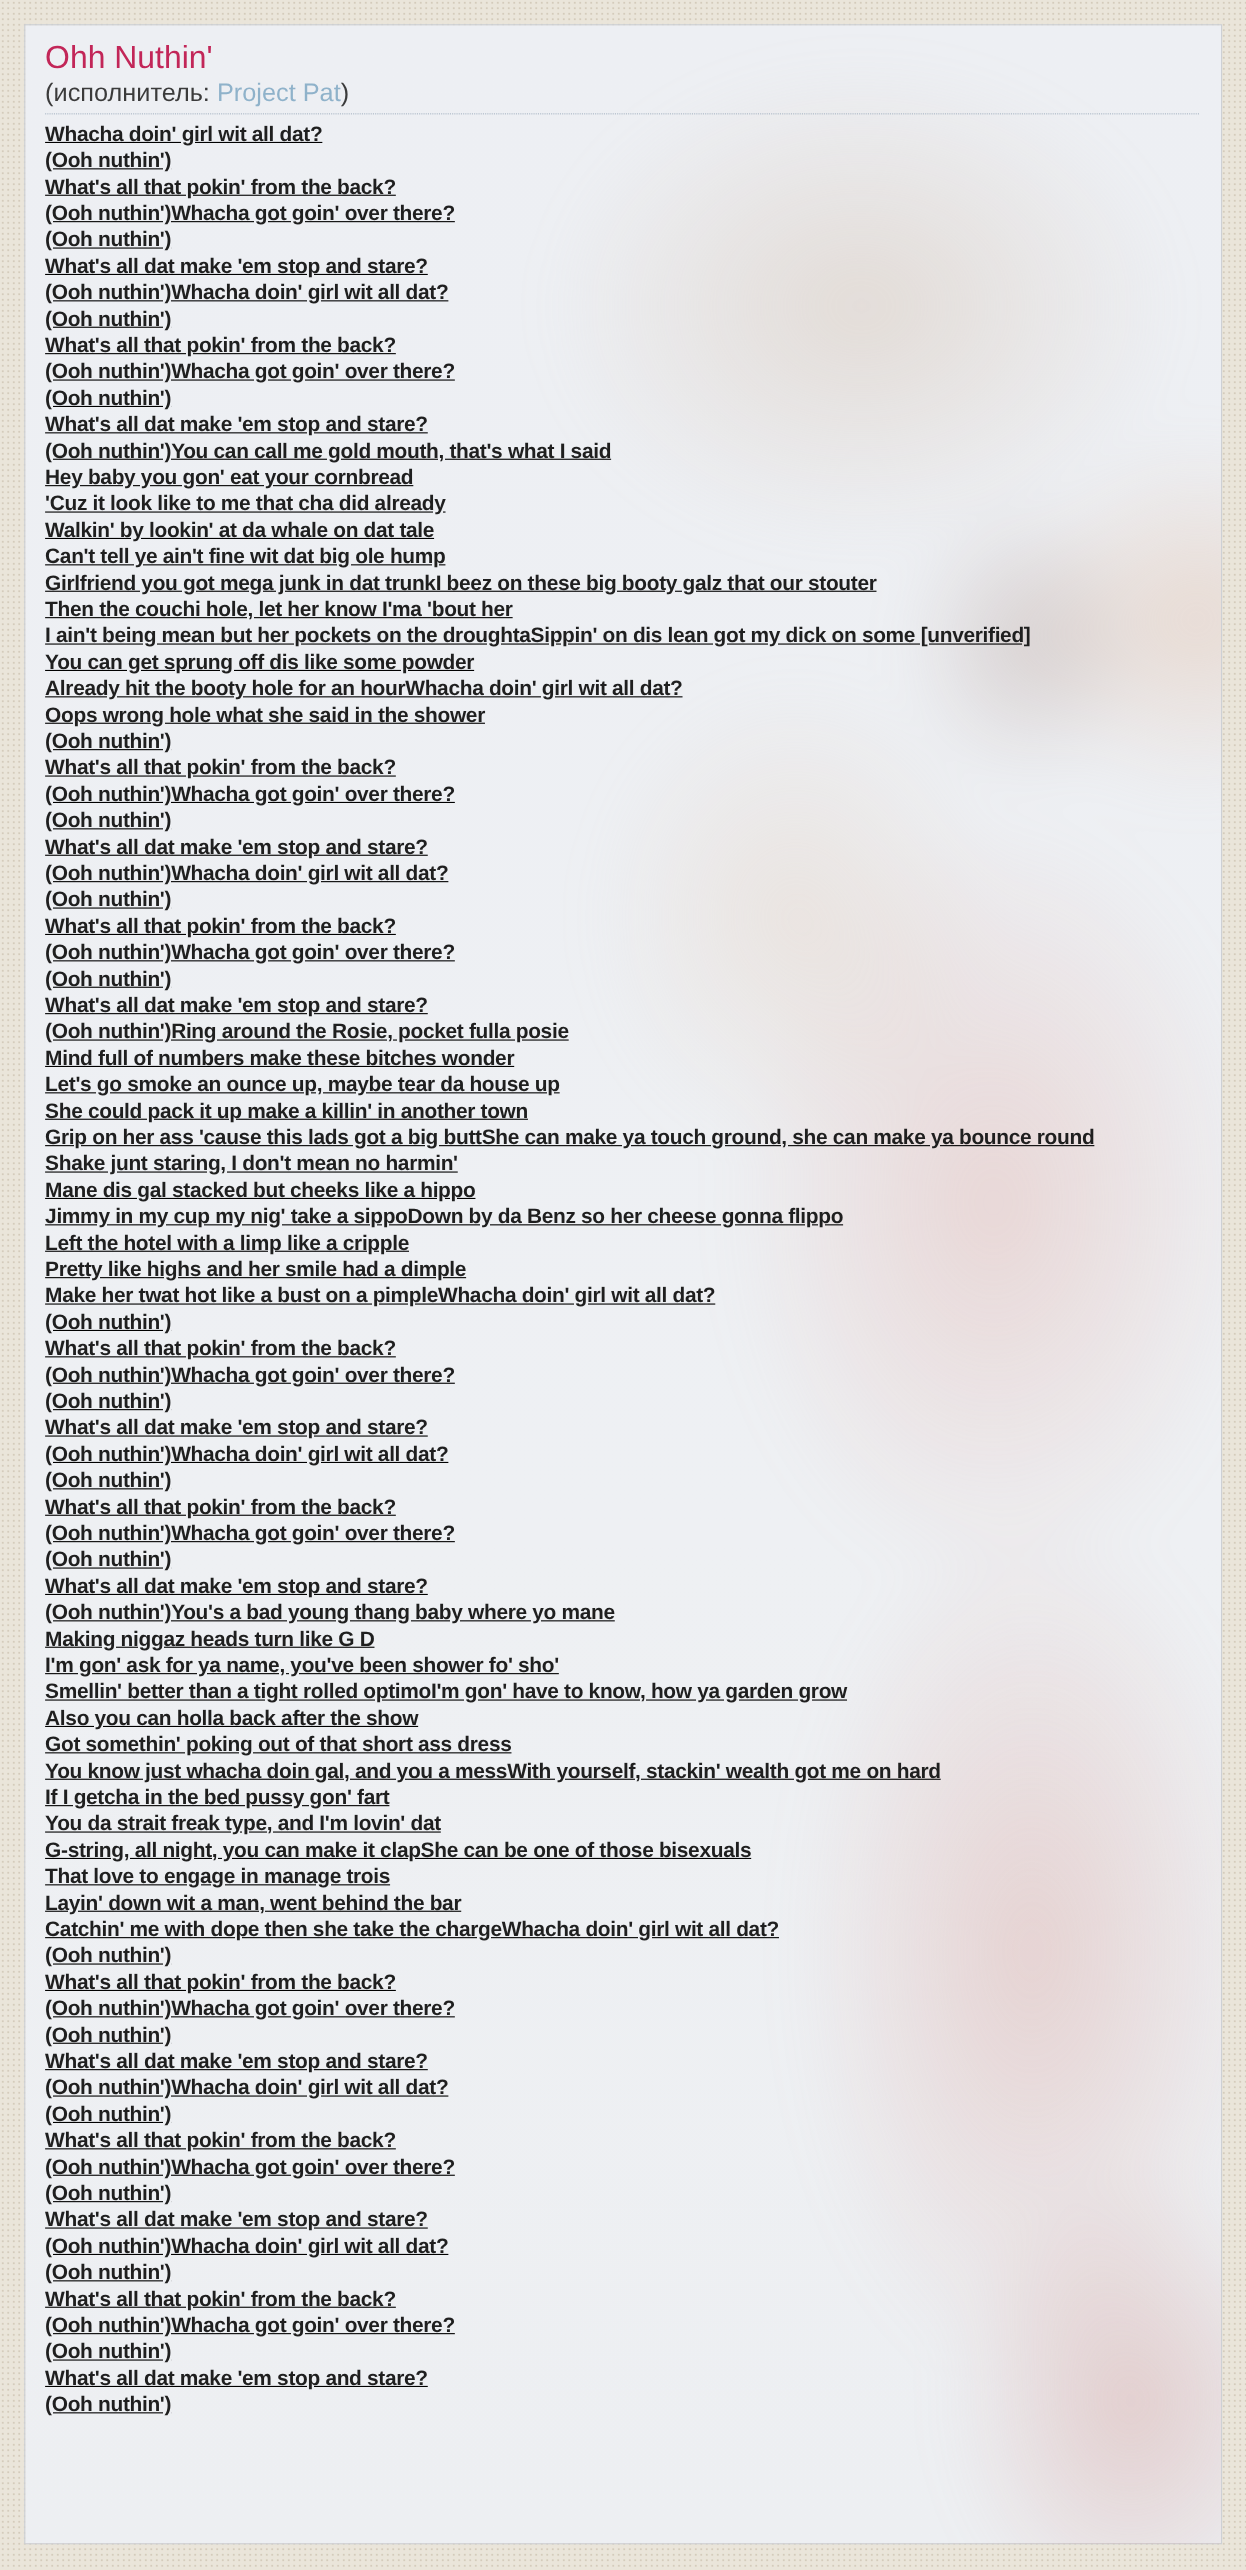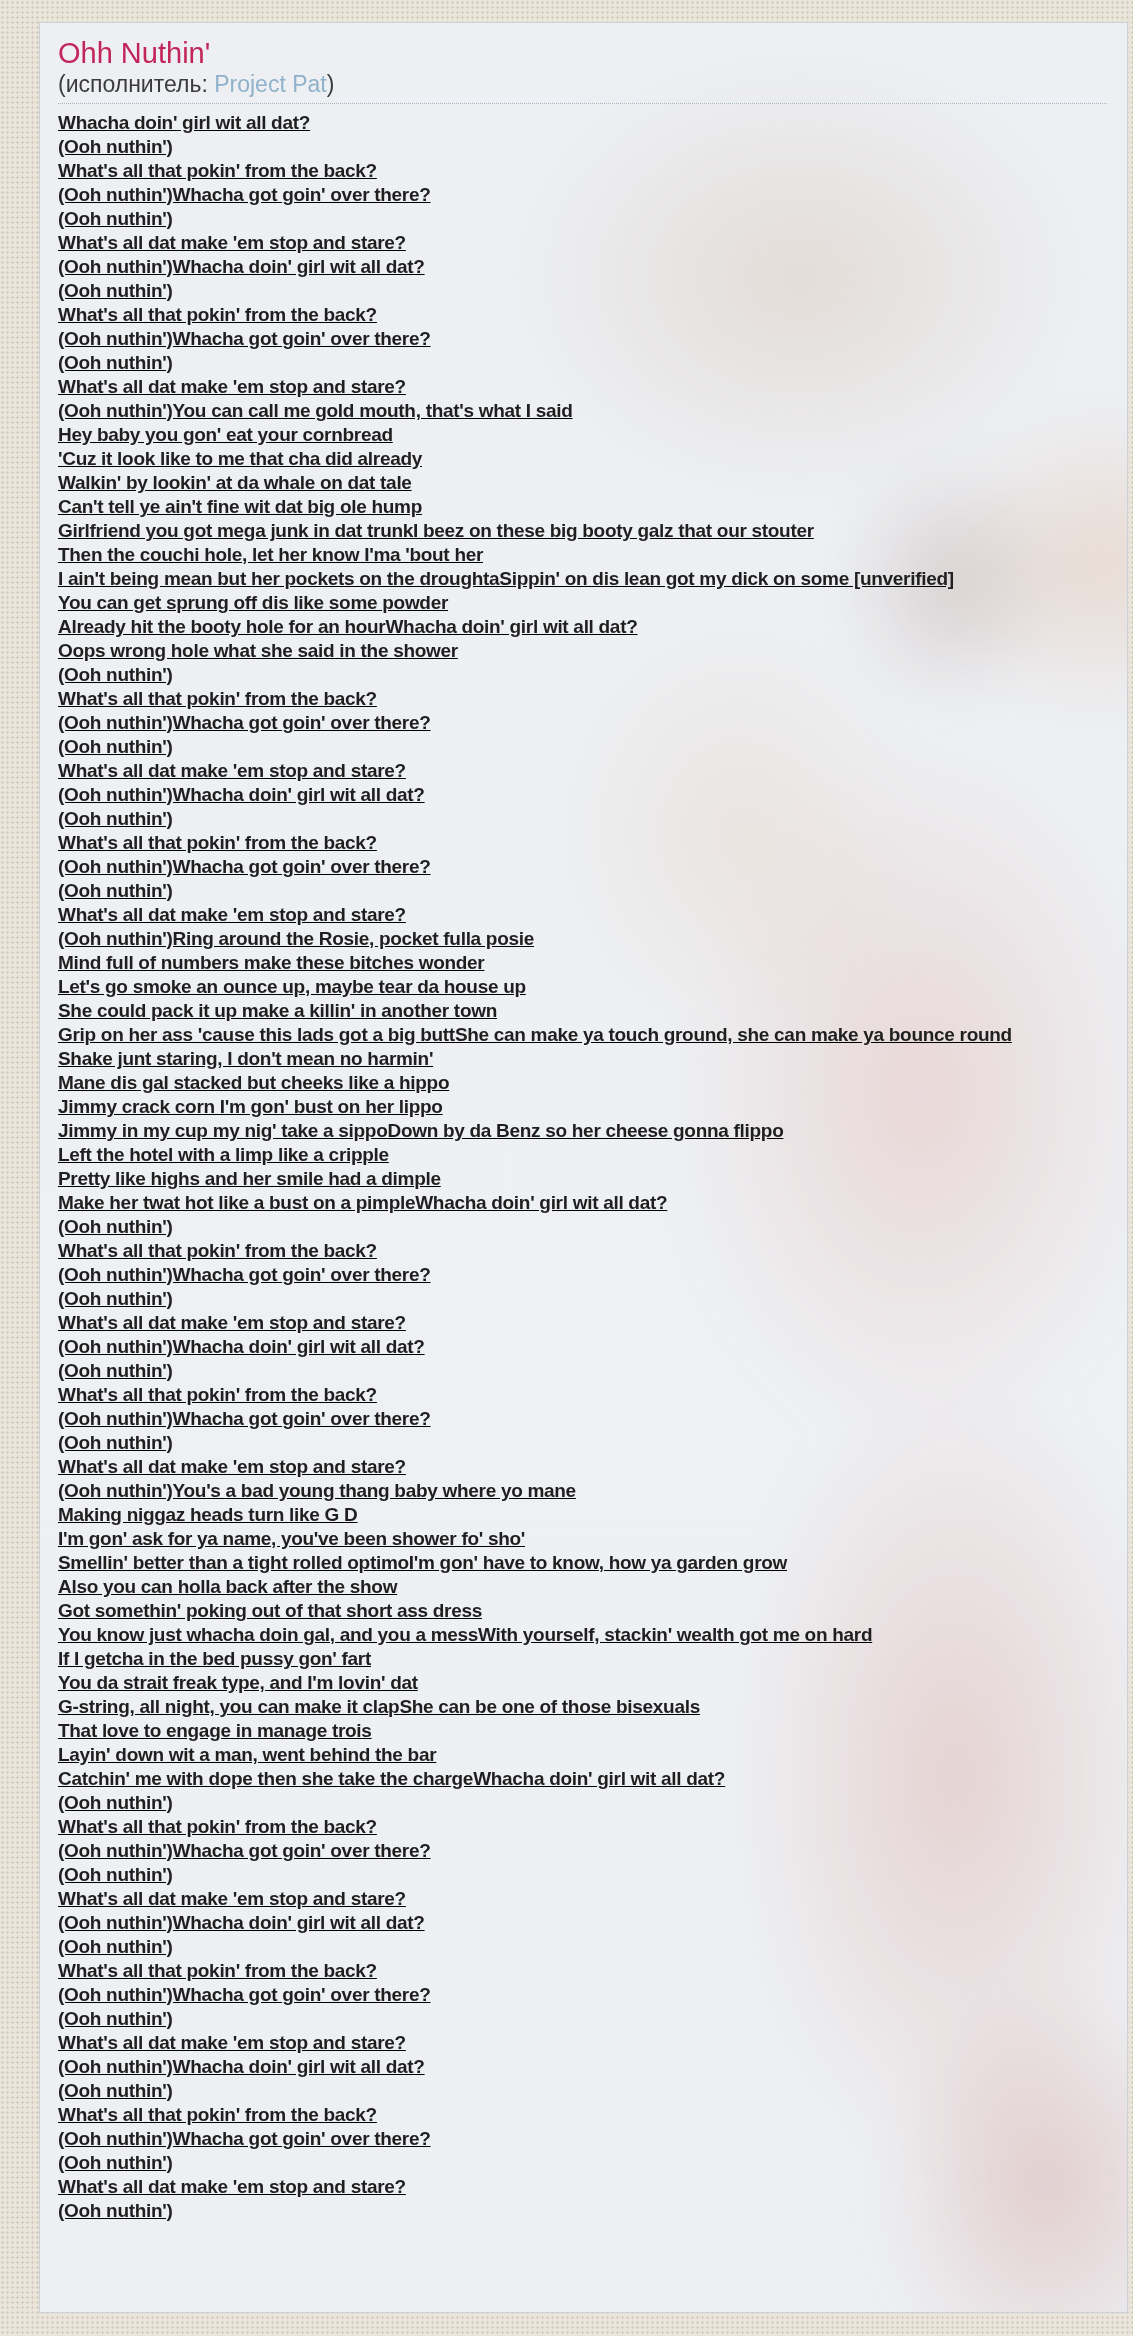--- a/index.html
+++ b/index.html
@@ -4,21 +4,21 @@
 <style>
   html,body{margin:0;padding:0;}
   body{
     width:1133px;height:2336px;position:relative;overflow:hidden;
     background-color:#eae5da;
     background-image:radial-gradient(rgba(185,172,150,0.45) 1px, rgba(0,0,0,0) 1.3px);
     background-size:5px 5px;
     font-family:"Liberation Sans", sans-serif;
   }
   .card{
-    position:absolute;left:39px;top:22px;width:1089px;height:2291px;
+    position:absolute;left:22px;top:22px;width:1089px;height:2291px;
     background:linear-gradient(180deg,#edeff3 0%,#eef0f3 60%,#edeff2 100%);
     border:1px solid #cdd0d5;
     box-sizing:border-box;
     overflow:hidden;
   }
   
   .photo{position:absolute;inset:0;pointer-events:none;filter:blur(26px);}
   .blob{position:absolute;border-radius:50%;}
   .b1{left:480px;top:40px;width:560px;height:430px;background:radial-gradient(closest-side,rgba(214,196,180,0.45),rgba(214,196,180,0));}
   .b2{left:900px;top:380px;width:330px;height:320px;background:radial-gradient(closest-side,rgba(226,196,176,0.5),rgba(226,196,176,0));}
@@ -98,21 +98,20 @@
         <div class="line">(Ooh nuthin')Whacha got goin' over there?</div>
         <div class="line">(Ooh nuthin')</div>
         <div class="line">What's all dat make 'em stop and stare?</div>
         <div class="line">(Ooh nuthin')Ring around the Rosie, pocket fulla posie</div>
         <div class="line">Mind full of numbers make these bitches wonder</div>
         <div class="line">Let's go smoke an ounce up, maybe tear da house up</div>
         <div class="line">She could pack it up make a killin' in another town</div>
         <div class="line">Grip on her ass 'cause this lads got a big buttShe can make ya touch ground, she can make ya bounce round</div>
         <div class="line">Shake junt staring, I don't mean no harmin'</div>
         <div class="line">Mane dis gal stacked but cheeks like a hippo</div>
-        <div class="line">Jimmy crack corn I'm gon' bust on her lippo</div>
         <div class="line">Jimmy in my cup my nig' take a sippoDown by da Benz so her cheese gonna flippo</div>
         <div class="line">Left the hotel with a limp like a cripple</div>
         <div class="line">Pretty like highs and her smile had a dimple</div>
         <div class="line">Make her twat hot like a bust on a pimpleWhacha doin' girl wit all dat?</div>
         <div class="line">(Ooh nuthin')</div>
         <div class="line">What's all that pokin' from the back?</div>
         <div class="line">(Ooh nuthin')Whacha got goin' over there?</div>
         <div class="line">(Ooh nuthin')</div>
         <div class="line">What's all dat make 'em stop and stare?</div>
         <div class="line">(Ooh nuthin')Whacha doin' girl wit all dat?</div>

